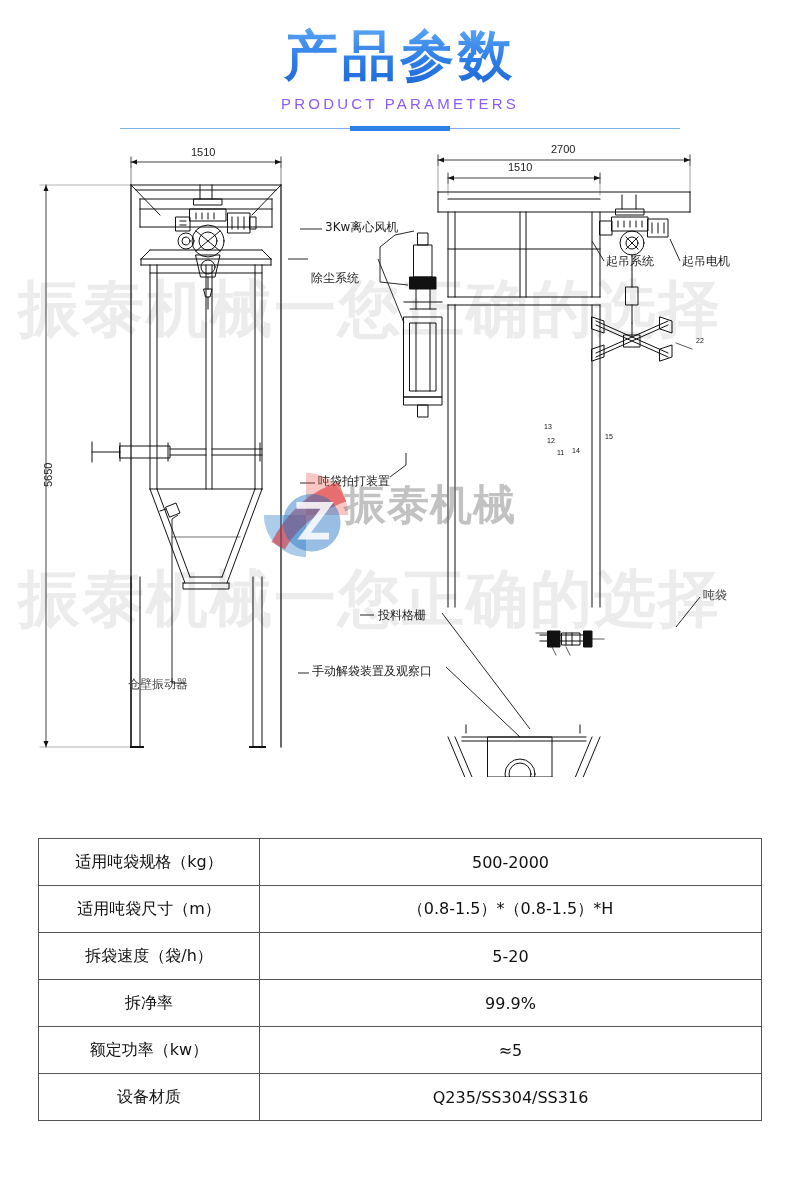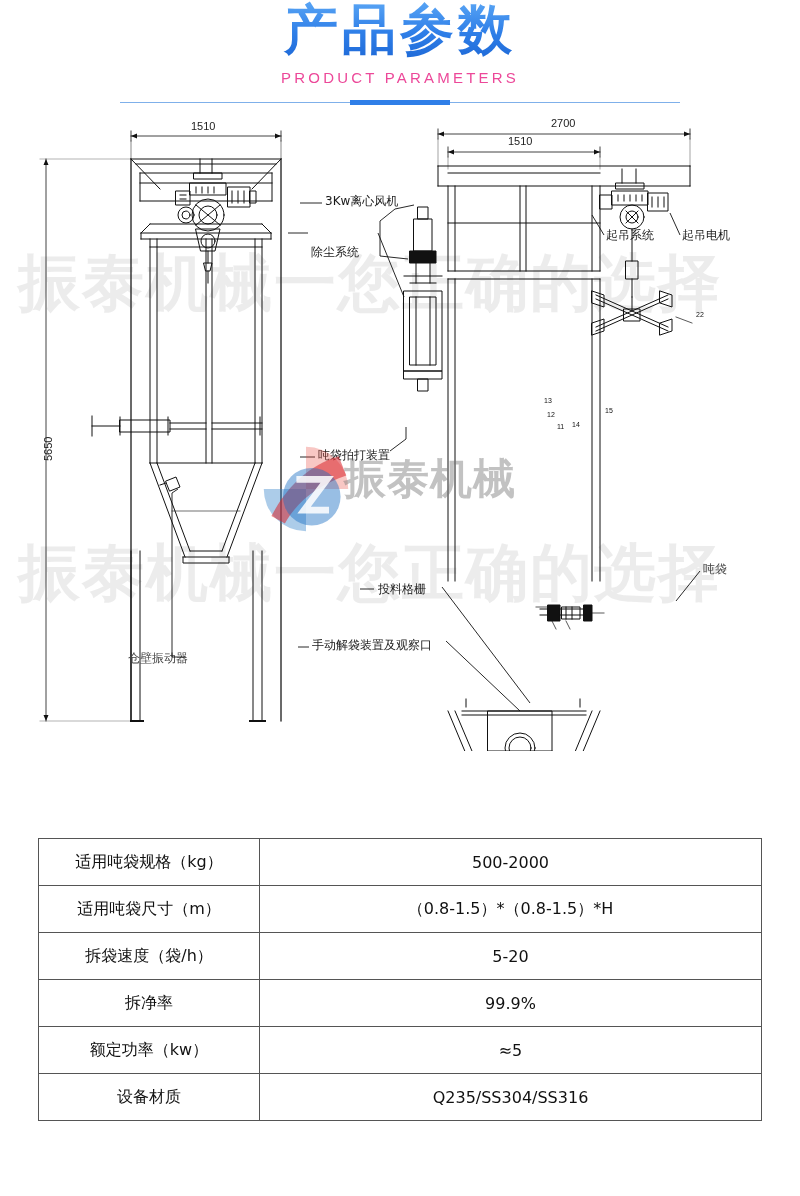--- a/index.html
+++ b/index.html
@@ -11,40 +11,41 @@
     width: 800px;
     height: 1196px;
     font-family: "Liberation Sans", "DejaVu Sans", sans-serif;
     position: relative;
     overflow: hidden;
   }
 
   
   .header {
     width: 800px;
+    padding-top: 26px;
     text-align: center;
     position: relative;
   }
   .header-title {
     font-family: "DejaVu Sans", sans-serif;
     font-size: 54px;
     font-weight: bold;
     letter-spacing: 4px;
     line-height: 1.1;
     background: linear-gradient(180deg, #5aa6f5 0%, #2f7fe8 55%, #1f6ad8 100%);
     -webkit-background-clip: text;
     background-clip: text;
     color: transparent;
     -webkit-text-fill-color: transparent;
   }
   .header-subtitle {
     margin-top: 10px;
     font-size: 15px;
     letter-spacing: 3.2px;
-    color: #ec4899;
+    color: #8b5cf6;
     font-family: "Liberation Sans", sans-serif;
   }
   .header-rule {
     margin: 16px auto 0 auto;
     width: 560px;
     height: 1px;
     background: #7fb0ea;
     position: relative;
   }
   .header-rule:after {

